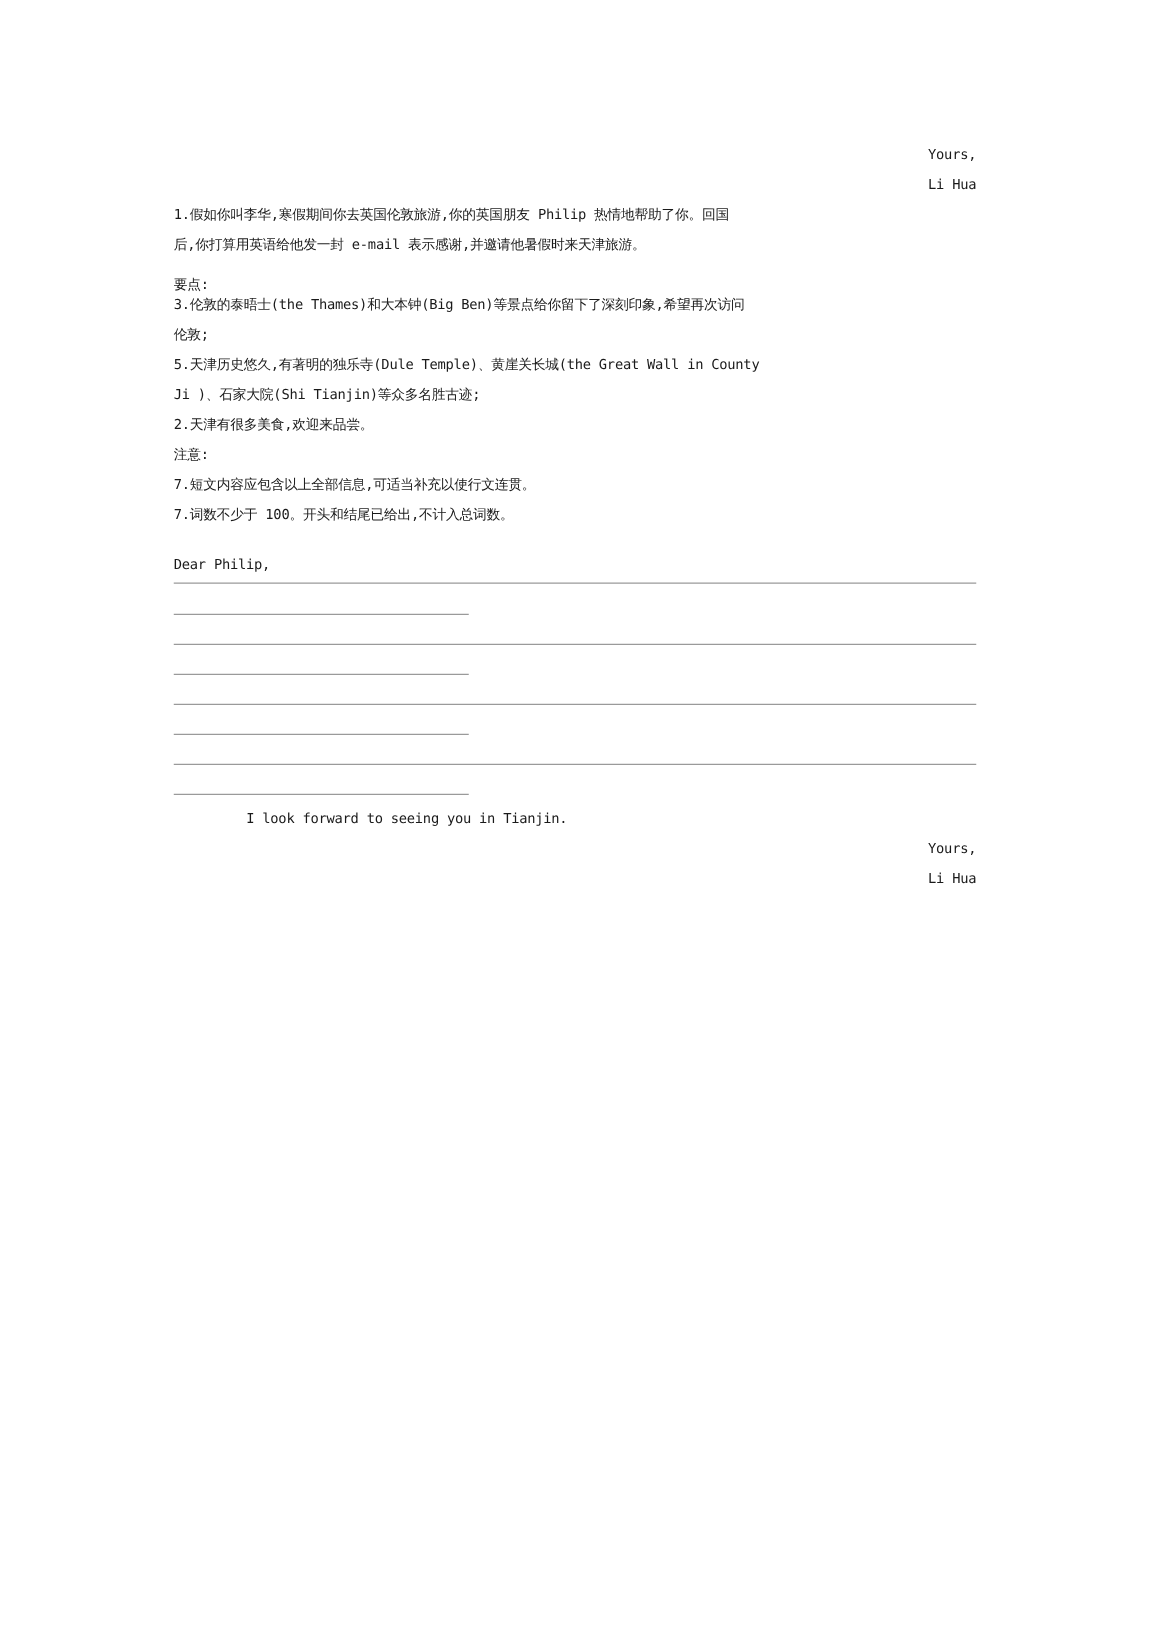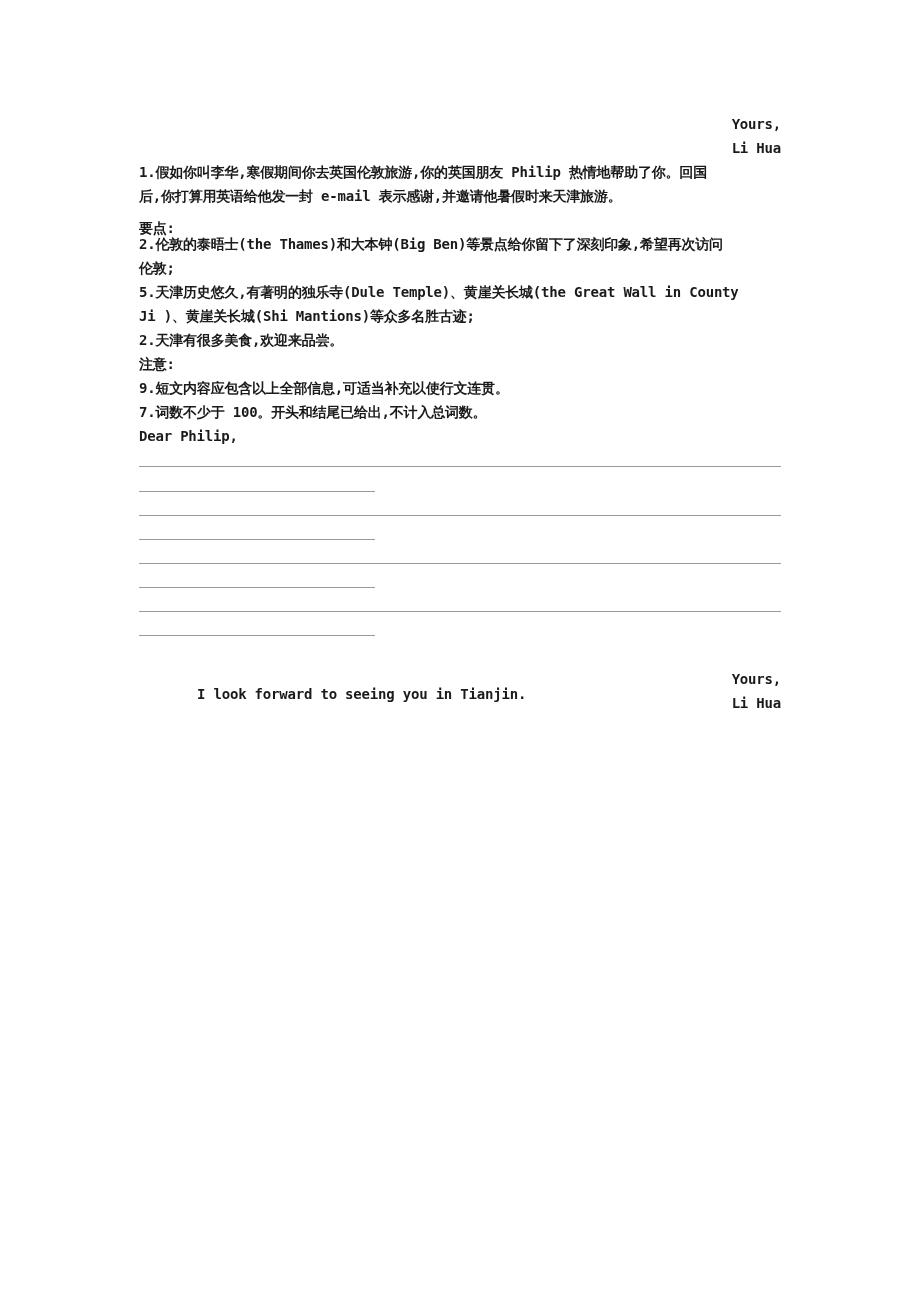--- a/index.html
+++ b/index.html
@@ -1,44 +1,44 @@
 <!DOCTYPE html>
 <html><head>
 <meta charset="utf-8">
 <style>
   html, body { margin: 0; padding: 0; background: #ffffff; }
   body { width: 920px; height: 1302px; position: relative; overflow: hidden;
          font-family: "DejaVu Sans Mono", "Liberation Mono", monospace; color: #1a1a1a; }
   .page { position: absolute; left: 139px; top: 0; width: 642px; }
-  .line { position: absolute; left: 0; white-space: nowrap; font-size: 14px; line-height: 24px; height: 24px; letter-spacing: -0.2px; font-weight: bold; }
+  .line { position: absolute; left: 0; white-space: nowrap; font-size: 11px; line-height: 24px; height: 24px; letter-spacing: -0.2px; }
   .right { left: auto; right: 0; text-align: right; }
-  .indent { left: 58px; margin-top: 39px; }
+  .indent { left: 58px; }
   .rule { position: absolute; left: 0; height: 0; border-top: 1px solid #9a9a9a; }
   .rule.long { width: 642px; }
   .rule.short { width: 236px; }
 </style>
 </head>
 <body>
 
 <div class="page">
   <div class="line right" style="top:112px">Yours,</div>
   <div class="line right" style="top:136px">Li Hua</div>
 
   <div class="line" style="top:160px">1.假如你叫李华,寒假期间你去英国伦敦旅游,你的英国朋友 Philip 热情地帮助了你。回国</div>
   <div class="line" style="top:184px">后,你打算用英语给他发一封 e-mail 表示感谢,并邀请他暑假时来天津旅游。</div>
   <div class="line" style="top:216px">要点:</div>
-  <div class="line" style="top:232px">2.伦敦的泰晤士(the Thames)和大本钟(Big Ben)等景点给你留下了深刻印象,希望再次访问</div>
+  <div class="line" style="top:232px">3.伦敦的泰晤士(the Thames)和大本钟(Big Ben)等景点给你留下了深刻印象,希望再次访问</div>
   <div class="line" style="top:256px">伦敦;</div>
   <div class="line" style="top:280px">5.天津历史悠久,有著明的独乐寺(Dule Temple)、黄崖关长城(the Great Wall in County</div>
-  <div class="line" style="top:304px">Ji )、黄崖关长城(Shi Mantions)等众多名胜古迹;</div>
+  <div class="line" style="top:304px">Ji )、石家大院(Shi Tianjin)等众多名胜古迹;</div>
   <div class="line" style="top:328px">2.天津有很多美食,欢迎来品尝。</div>
   <div class="line" style="top:352px">注意:</div>
-  <div class="line" style="top:376px">9.短文内容应包含以上全部信息,可适当补充以使行文连贯。</div>
+  <div class="line" style="top:376px">7.短文内容应包含以上全部信息,可适当补充以使行文连贯。</div>
   <div class="line" style="top:400px">7.词数不少于 100。开头和结尾已给出,不计入总词数。</div>
-  <div class="line" style="top:424px">Dear Philip,</div>
+  <div class="line" style="top:440px">Dear Philip,</div>
 
   <div class="rule long" style="top:466px"></div>
   <div class="rule short" style="top:491px"></div>
   <div class="rule long" style="top:515px"></div>
   <div class="rule short" style="top:539px"></div>
   <div class="rule long" style="top:563px"></div>
   <div class="rule short" style="top:587px"></div>
   <div class="rule long" style="top:611px"></div>
   <div class="rule short" style="top:635px"></div>
 

